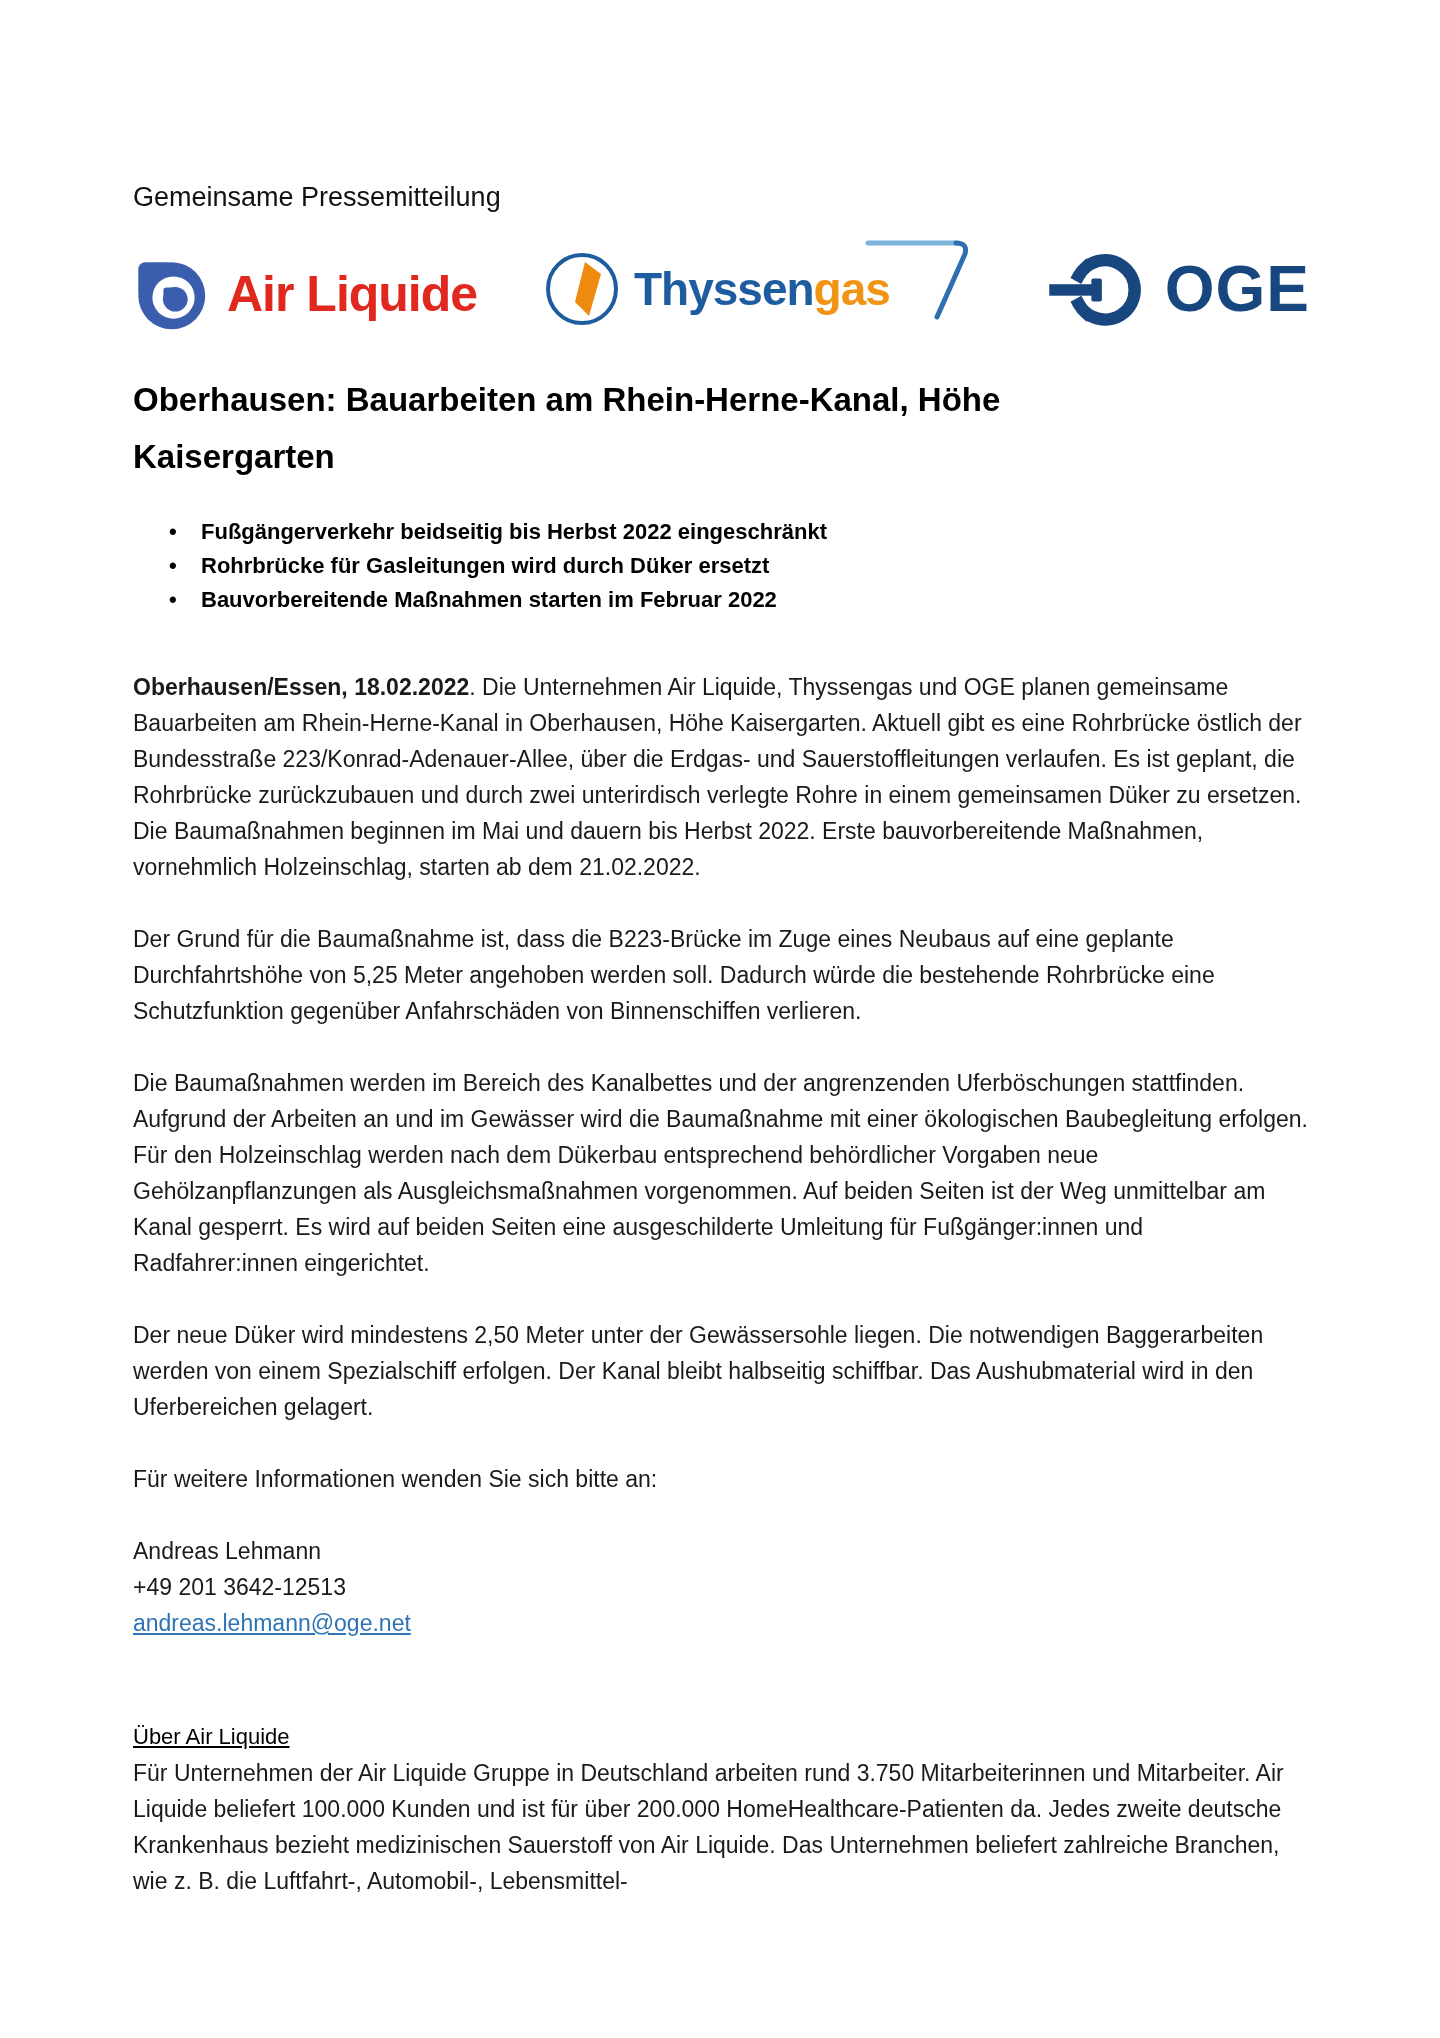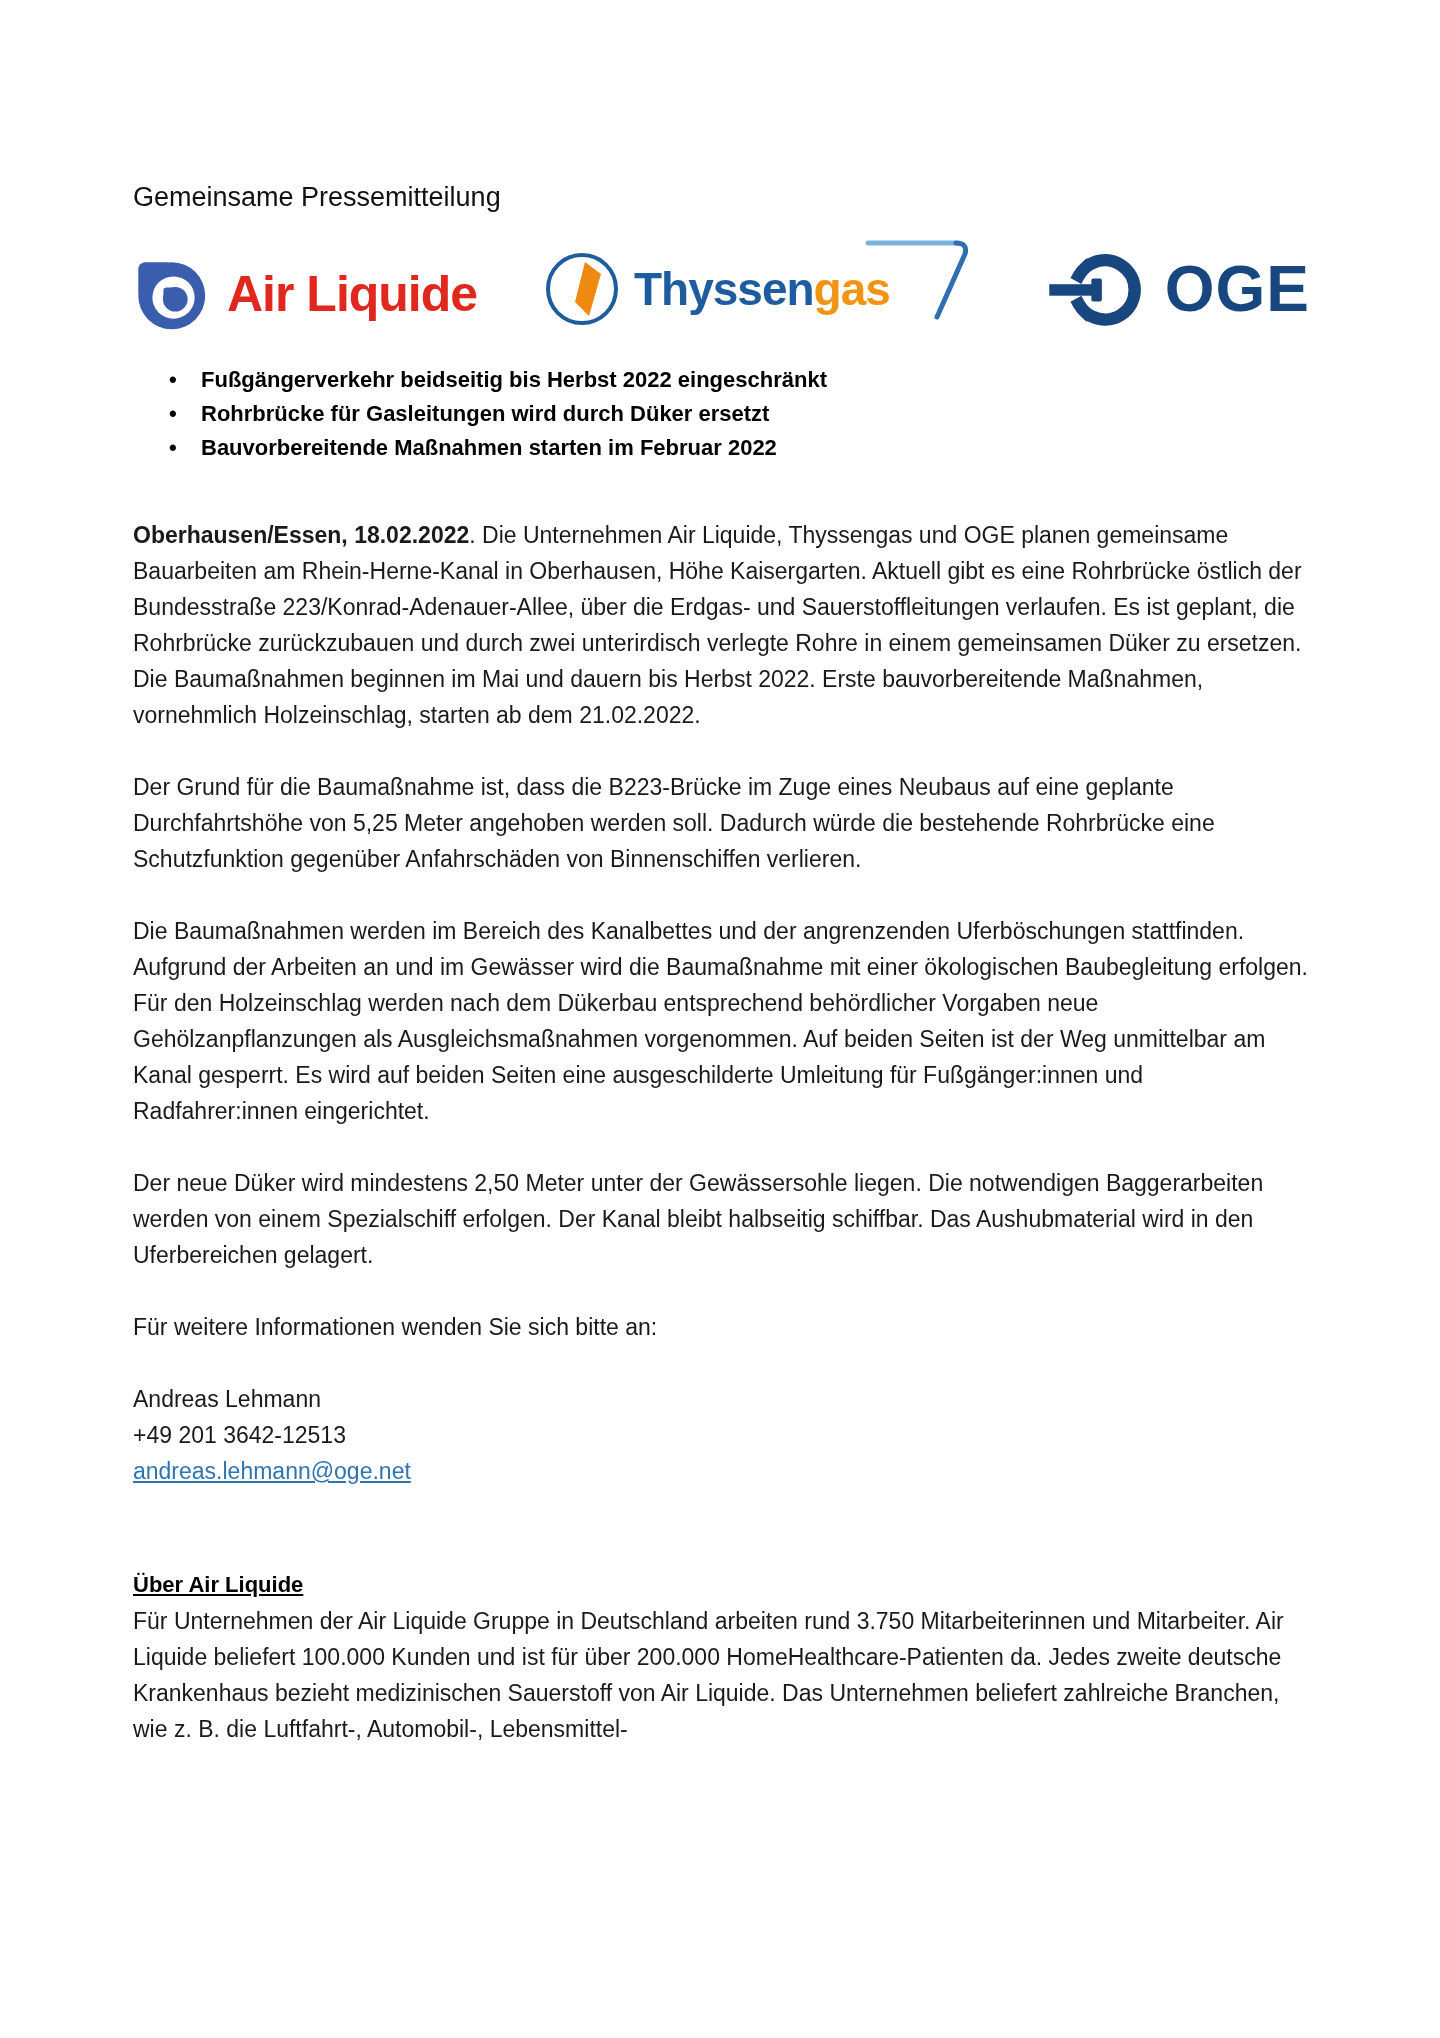--- a/index.html
+++ b/index.html
@@ -54,21 +54,21 @@
   }
   
   .para{font-size:23px;line-height:36px;margin:36px 0 0 0;}
   .lead-para{margin-top:52px;}
   .para b{font-weight:700;}
   .contact div,.contact a{font-size:23px;line-height:36px;display:block;}
   .contact{margin-top:36px;}
   .email{text-decoration:underline;cursor:pointer;}
   .about{margin-top:78px;}
   .about-heading{
-    font-size:22px;font-weight:700;line-height:36px;
+    font-size:22px;font-weight:400;line-height:36px;
     text-decoration:underline;color:#000;
   }
   .about .para{margin-top:0;}
 </style>
 </head>
 <body>
 
 <div class="page">
 
   <div class="kicker">Gemeinsame Pressemitteilung</div>
@@ -109,20 +109,22 @@
         </g>
         <g fill="currentColor" style="color: rgb(23, 71, 126);">
           <rect x="0" y="41" width="46" height="12"></rect>
           <rect x="44" y="35" width="11" height="24" rx="2"></rect>
         </g>
       </svg>
       <span class="oge-word" style="color: rgb(23, 71, 126);">OGE</span>
     </div>
   </div>
 
+  <h1 class="title">Oberhausen: Bauarbeiten am Rhein-Herne-Kanal, Höhe
+Kaisergarten</h1>
 
   <ul class="bullets">
     <li>Fußgängerverkehr beidseitig bis Herbst 2022 eingeschränkt</li>
     <li>Rohrbrücke für Gasleitungen wird durch Düker ersetzt</li>
     <li>Bauvorbereitende Maßnahmen starten im Februar 2022</li>
   </ul>
 
   <p class="para lead-para"><b>Oberhausen/Essen, 18.02.2022</b><span>. Die Unternehmen Air Liquide, Thyssengas und OGE planen gemeinsame Bauarbeiten am Rhein-Herne-Kanal in Oberhausen, Höhe Kaisergarten. Aktuell gibt es eine Rohrbrücke östlich der Bundesstraße 223/Konrad-Adenauer-Allee, über die Erdgas- und Sauerstoffleitungen verlaufen. Es ist geplant, die Rohrbrücke zurückzubauen und durch zwei unterirdisch verlegte Rohre in einem gemeinsamen Düker zu ersetzen. Die Baumaßnahmen beginnen im Mai und dauern bis Herbst 2022. Erste bauvorbereitende Maßnahmen, vornehmlich Holzeinschlag, starten ab dem 21.02.2022.</span></p>
 
   <p class="para">Der Grund für die Baumaßnahme ist, dass die B223-Brücke im Zuge eines Neubaus auf eine geplante Durchfahrtshöhe von 5,25 Meter angehoben werden soll. Dadurch würde die bestehende Rohrbrücke eine Schutzfunktion gegenüber Anfahrschäden von Binnenschiffen verlieren.</p>

